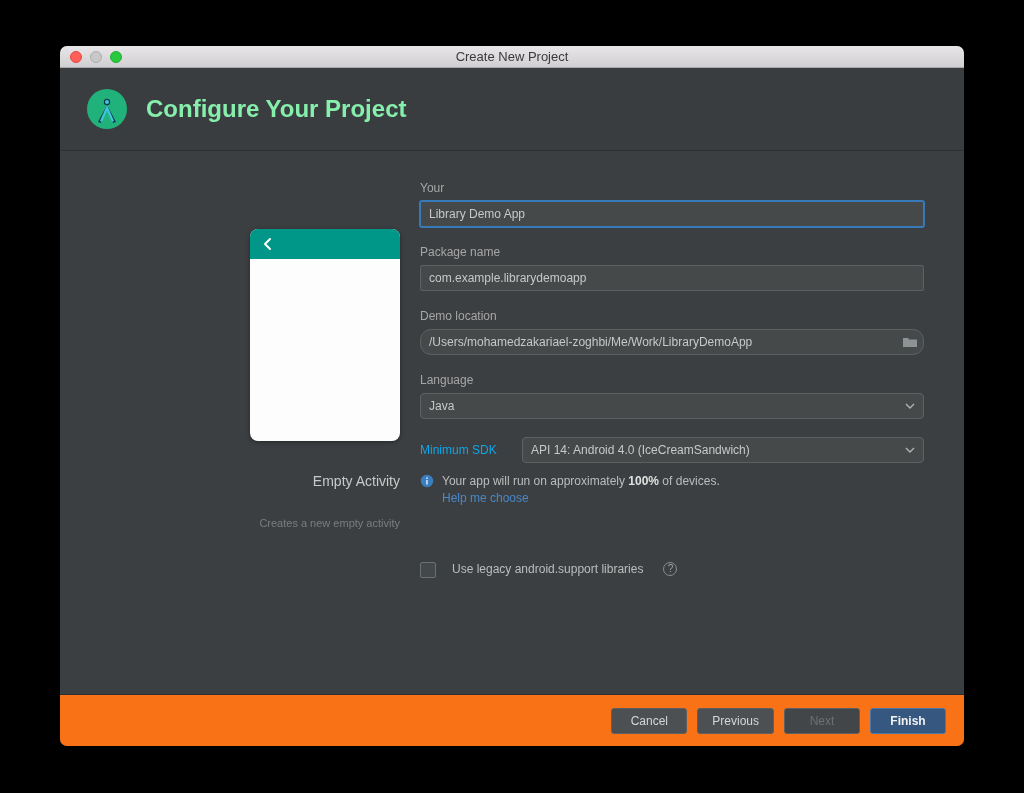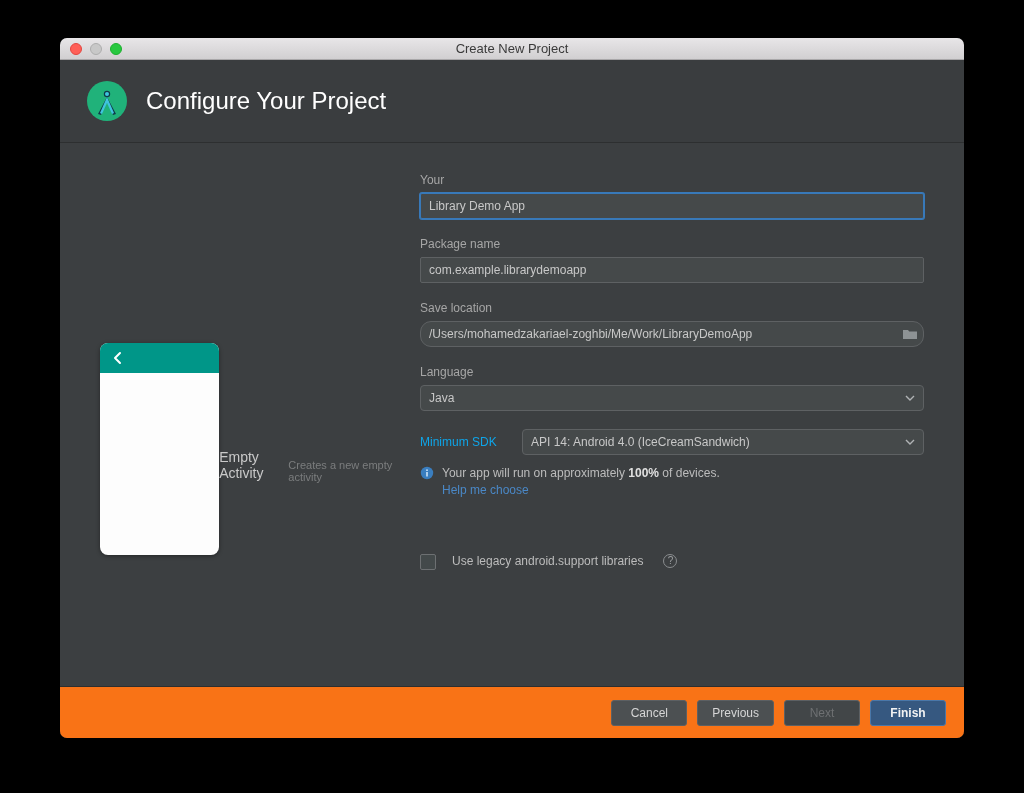--- a/index.html
+++ b/index.html
@@ -8,21 +8,21 @@
     height: 793px;
     background: #000;
     font-family: -apple-system, "Helvetica Neue", Arial, sans-serif;
     font-size: 13px;
     color: #bbbbbb;
     overflow: hidden;
   }
   .window {
     position: absolute;
     left: 60px;
-    top: 38px;
+    top: 46px;
     width: 904px;
     height: 700px;
     background: #3c3f41;
     border-radius: 7px;
     box-shadow: 0 10px 40px rgba(0,0,0,.6);
     overflow: hidden;
     display: flex;
     flex-direction: column;
   }
   .titlebar {
@@ -59,35 +59,35 @@
     border-bottom: 1px solid #2d2f30;
     display: flex;
     align-items: center;
     gap: 18px;
   }
   .logo {
     width: 42px; height: 42px; position: relative;
   }
   .header h1 {
     font-size: 24px;
-    font-weight: 400;
-    color: #ffffff;
+    font-weight: 700;
+    color: #86efac;
   }
   .body {
     flex: 1;
     background: #3c3f41;
     display: flex;
     padding: 30px 40px 10px 40px;
     gap: 20px;
   }
   .left-col {
     width: 300px;
     display: flex;
-    flex-direction: row;
-    align-items: center;
+    flex-direction: column;
+    align-items: flex-end;
     padding-top: 48px;
   }
   .phone {
     width: 150px;
     height: 212px;
     background: #fdfdfd;
     border-radius: 8px;
     overflow: hidden;
     box-shadow: 0 1px 4px rgba(0,0,0,.4);
   }
@@ -97,21 +97,21 @@
     display: flex;
     align-items: center;
     padding-left: 10px;
   }
   .template-name {
     margin-top: 32px;
     font-size: 14px;
     color: #c9c9c9;
   }
   .template-desc {
-    margin-top: 44px;
+    margin-top: 28px;
     font-size: 11px;
     color: #7b7d7e;
   }
   .form {
     flex: 1;
     display: flex;
     flex-direction: column;
   }
   .field { margin-bottom: 18px; }
   .field > label {
@@ -290,21 +290,21 @@
         <label>Your</label>
         <input class="input focused" type="text" value="Library Demo App" style="">
       </div>
 
       <div class="field">
         <label>Package name</label>
         <input class="input" type="text" value="com.example.librarydemoapp" style="">
       </div>
 
       <div class="field">
-        <label>Save location</label>
+        <label>Demo location</label>
         <div class="input-wrap">
           <input class="input" type="text" style="padding-right: 36px; border-radius: 11px;" value="/Users/mohamedzakariael-zoghbi/Me/Work/LibraryDemoApp">
           <div class="folder-btn">
             <svg width="16" height="14" viewBox="0 0 16 14">
               <path d="M1 3 h5 l1.2 1.5 H15 V12 H1 Z" fill="#8d9294"></path>
             </svg>
           </div>
         </div>
       </div>
 

